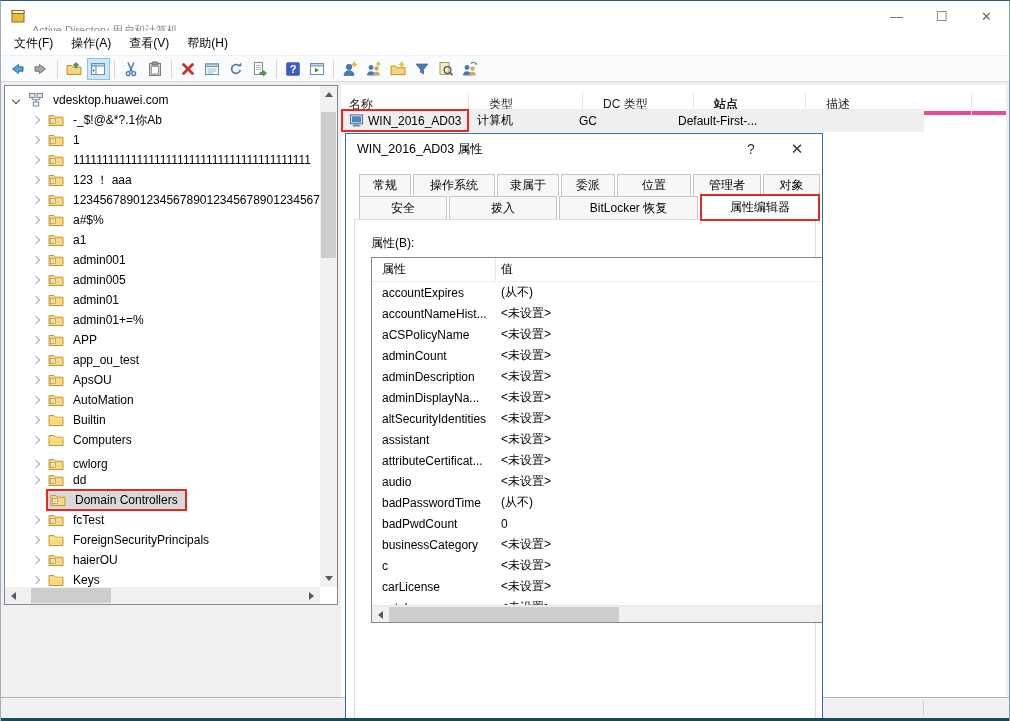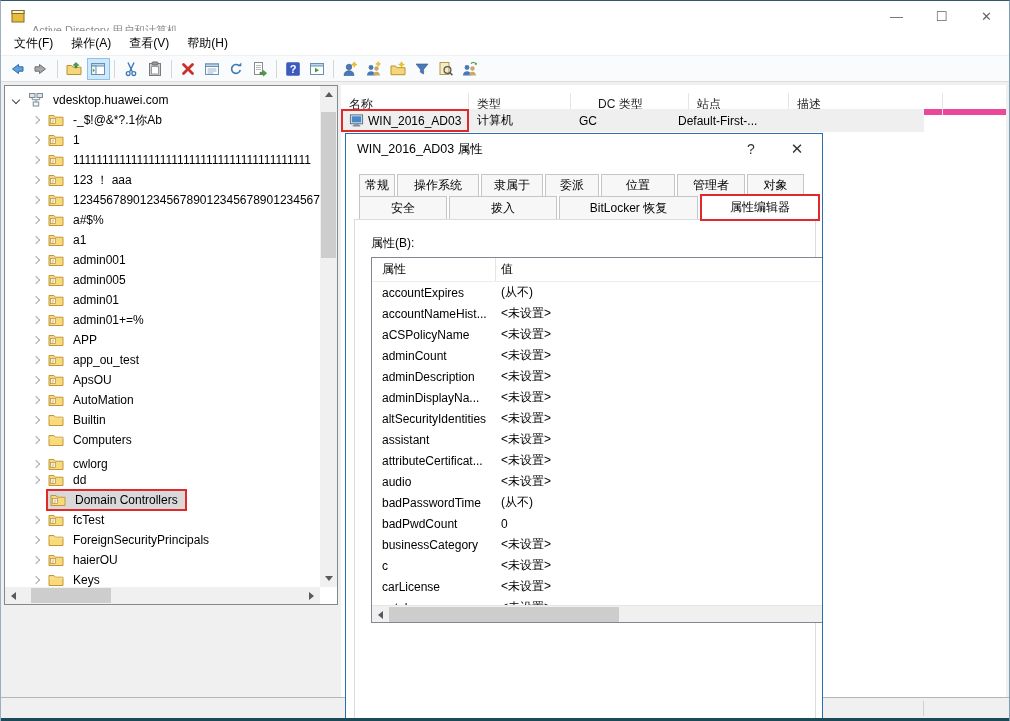--- a/index.html
+++ b/index.html
@@ -31,21 +31,21 @@
   .trow .chev.none{border:none;}
   .trow .ticon{width:16px;height:16px;margin-right:6px;flex:0 0 auto;}
   .trow .tlabel{padding:1px 3px;}
   .trow.selected .tlabel-wrap{background:#d9d9d9;outline:2px solid #e02a2a;display:flex;align-items:center;padding:1px 4px 1px 2px;}
   .tlabel-wrap{display:flex;align-items:center;}
   
   .sbv{position:absolute;background:#f0f0f0;}
   .thumb{position:absolute;background:#cdcdcd;}
   
   .listpane{position:absolute;left:340px;top:84px;width:665px;height:612px;background:#fff;}
-  .lheader{position:absolute;left:0;top:8px;height:22px;width:100%;display:flex;border-bottom:6px solid #ec4899;}
+  .lheader{position:absolute;left:0;top:8px;height:22px;width:100%;display:flex;border-bottom:4px solid #ec4899;gap:12px;}
   .lcol{position:relative;height:22px;display:flex;align-items:center;padding-left:8px;border-right:1px solid #e5e5e5;color:#1a1a1a;}
   .lrow{position:absolute;left:0;top:24px;height:23px;width:583px;background:#efefef;display:flex;align-items:center;}
   .lcell{display:flex;align-items:center;height:100%;padding-left:8px;overflow:hidden;white-space:nowrap;}
   .namecell{outline:2px solid #e02a2a;outline-offset:-2px;}
   .lrow svg{width:15px;height:15px;margin-right:4px;flex:0 0 auto;}
   
   .statusbar{position:absolute;left:0;top:696px;width:100%;height:21px;background:#f0f0f0;border-top:1px solid #b5b5b5;z-index:30;}
   .statusdiv{position:absolute;left:922px;top:3px;width:1px;height:15px;background:#cfcfcf;}
   .bottombar{position:absolute;left:0;top:717px;width:100%;height:4px;background:#1a4a58;z-index:60;}
   
@@ -605,22 +605,22 @@
       <div class="tri" style="top:5px;left:6px;border-top:4px solid transparent;border-bottom:4px solid transparent;border-right:5px solid #5a5a5a;"></div>
       <div class="thumb" style="top:1px;height:15px;left:26px;width:80px;"></div>
       <div class="tri" style="top:5px;right:6px;border-top:4px solid transparent;border-bottom:4px solid transparent;border-left:5px solid #5a5a5a;"></div>
     </div>
   </div>
 
   <div class="listpane">
     <div class="lheader">
         <div class="lcol" style="width: 128px;">名称</div>
         <div class="lcol" style="width: 102px;">类型</div>
-        <div class="lcol" style="width: 99px; margin-left: 19px;">DC 类型</div>
-        <div class="lcol" style="width: 100px;">站点</div>
+        <div class="lcol" style="width: 99px;">DC 类型</div>
+        <div class="lcol" style="width: 100px; font-weight: bold;">站点</div>
         <div class="lcol" style="width: 154px;">描述</div>
       </div>
     <div class="lrow">
         <div class="lcell namecell" style="width: 128px;">
           <span style="width: 15px; height: 15px; margin-right: 4px;"><svg viewBox="0 0 16 16" style="width: 15px; height: 15px;">
               <rect x="1.5" y="2" width="13" height="9.5" fill="#dfe8f0" stroke="#5a6a7a"></rect>
               <rect x="3" y="3.5" width="10" height="6.5" fill="#4a88c8"></rect>
               <rect x="5.5" y="11.5" width="5" height="1.5" fill="#8a97a5"></rect>
               <rect x="4" y="13" width="8" height="1.3" fill="#6a7a88"></rect>
             </svg></span>
@@ -647,21 +647,21 @@
   <div class="bottombar"></div>
 
   <div class="dialog">
     <div class="dtitlebar">
       <span class="dtitle">WIN_2016_AD03 属性</span>
     </div>
     <div class="dhelp">?</div>
     <div class="dclose">✕</div>
 
     <div class="tabrow tabrow1">
-        <div class="tab" style="width: 36px;">常规</div>
+        <div class="tab" style="width: 52px;">常规</div>
         <div class="tab" style="width: 82px;">操作系统</div>
         <div class="tab" style="width: 62px;">隶属于</div>
         <div class="tab" style="width: 54px;">委派</div>
         <div class="tab" style="width: 74px;">位置</div>
         <div class="tab" style="width: 68px;">管理者</div>
         <div class="tab" style="width: 57px;">对象</div>
       </div>
     <div class="tabrow tabrow2">
         <div class="tab" style="width: 88px;">安全</div>
         <div class="tab" style="width: 108px;">拨入</div>

